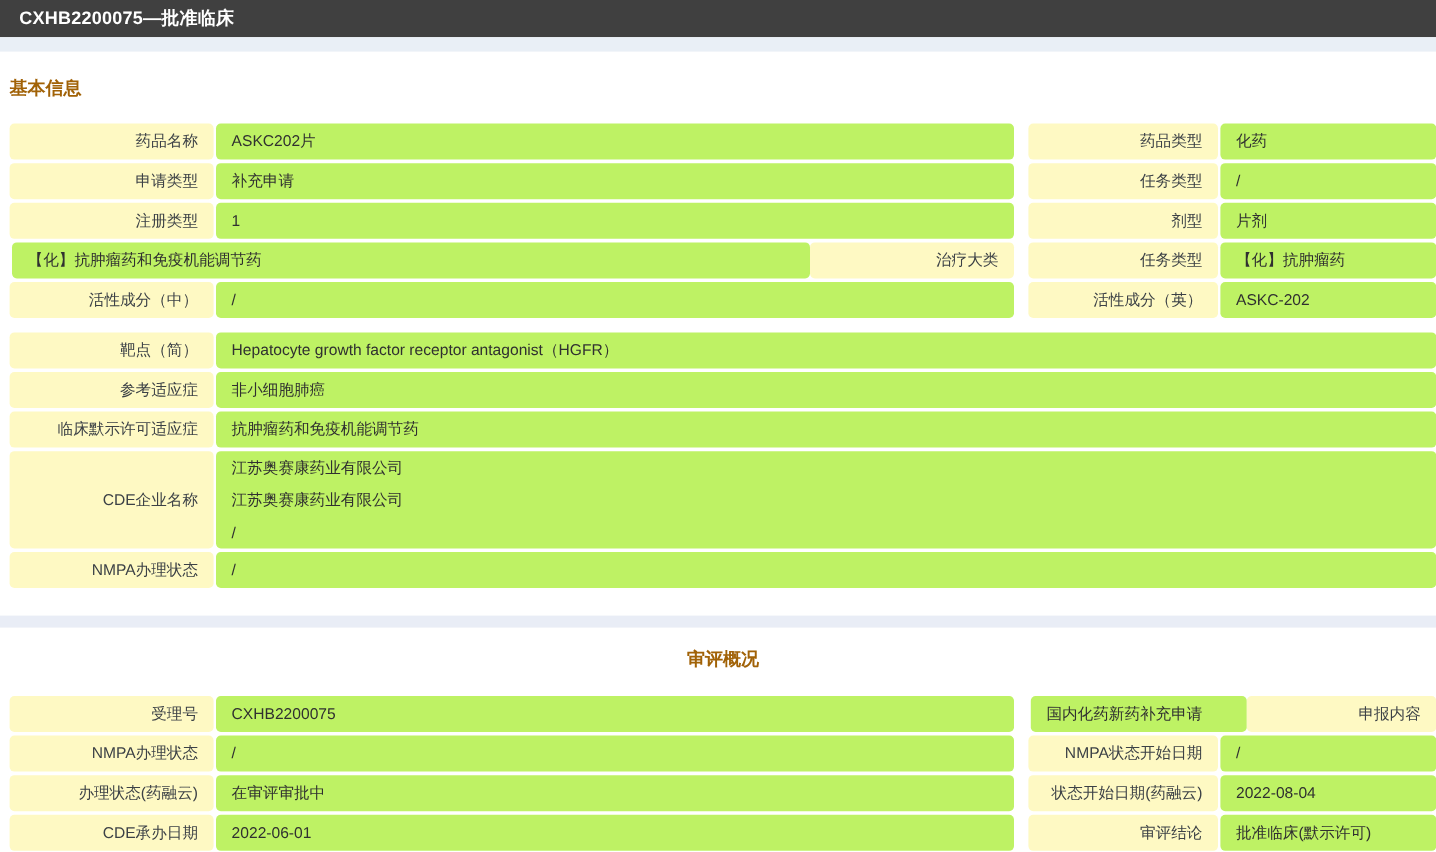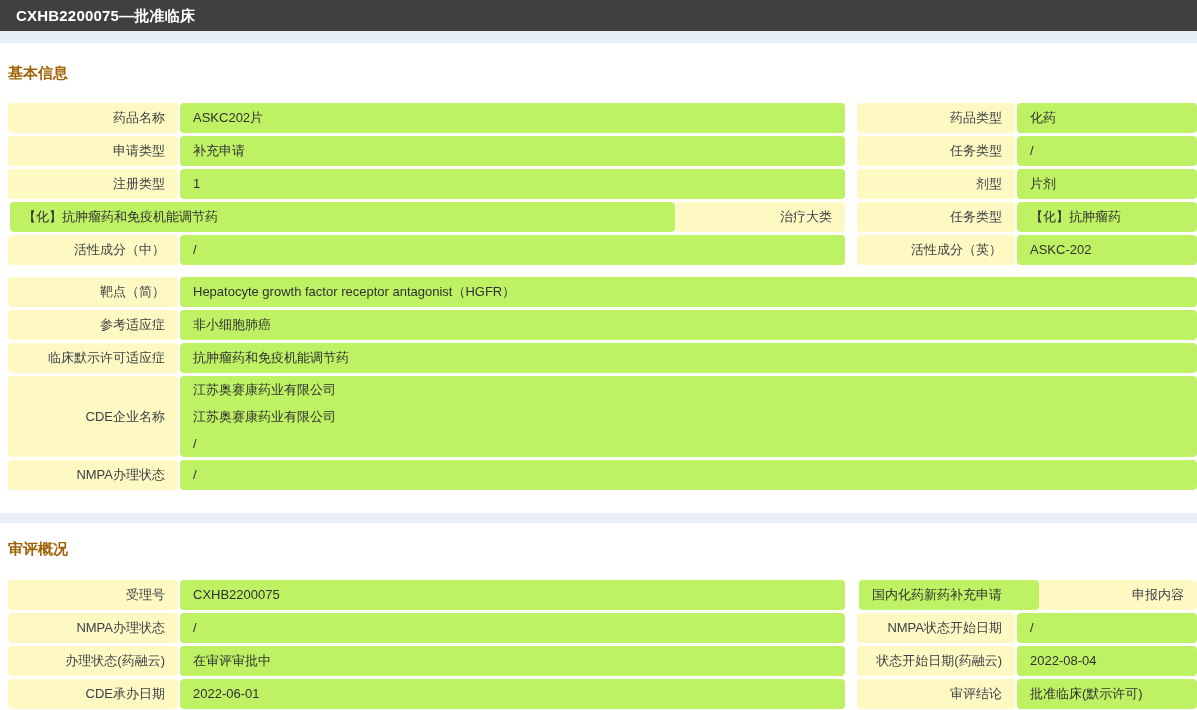--- a/index.html
+++ b/index.html
@@ -16,21 +16,21 @@
     color: #ffffff; font-size: 15px; font-weight: bold;
     padding-left: 16px;
     letter-spacing: 0.2px;
   }
   .band { height: 12px; background: #e9eff6; }
   .section-divider { height: 10px; background: #e9edf6; margin-top: 23px; }
   .section-heading {
     font-size: 15px; font-weight: bold; color: #a16207;
     margin: 21px 0 20px 8px;
   }
-  .section-heading.review { margin: 17px 0 21px 8px; }
+  .section-heading.review { margin: 17px 0 21px 8px; text-align: center; }
   .twocol { display: flex; margin-left: 8px; }
   .tbl.left  { width: 837px; }
   .tbl.right { flex: 1; margin-left: 12px; }
   .fullrows { margin: 9px 0 0 8px; }
   .row { display: flex; height: 30px; margin-bottom: 3px; }
   .cell { border-radius: 4px; line-height: 30px; white-space: nowrap; overflow: hidden; }
   .cell.label {
     width: 170px; background: #fef9c3;
     text-align: right; padding-right: 13px;
     color: #3c4146; flex: none;

